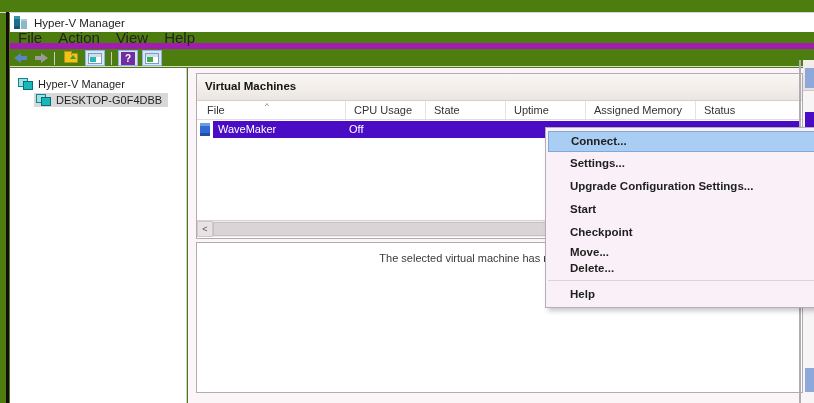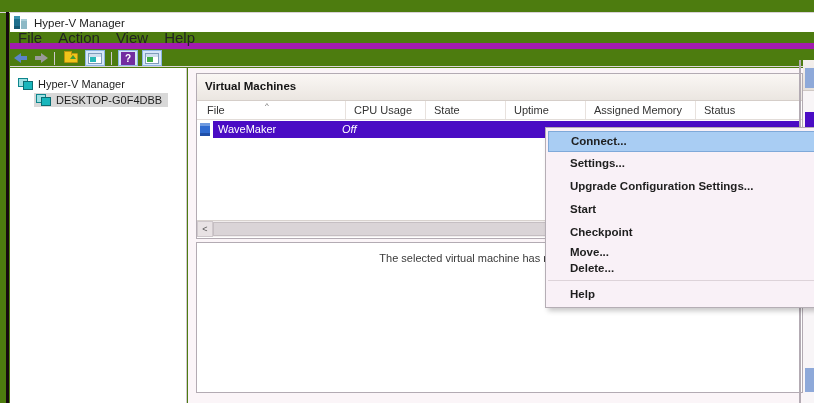--- a/index.html
+++ b/index.html
@@ -64,21 +64,21 @@
   .col-row { height:19px; display:flex; border-bottom:1px solid #e2dcd8; font-size:11px; color:#333; position:relative; background:#fff; }
   .col { border-right:1px solid #e8e2de; padding:3px 0 0 8px; overflow:hidden; white-space:nowrap; }
   .c0{width:149px; padding-left:10px;} .c1{width:80px;} .c2{width:80px;} .c3{width:110px;} .c4{width:80px;} .c5{flex:1; border-right:none;}
   .sort-caret { position:absolute; left:68px; top:0px; font-size:8px; color:#666; }
   .rows { position:relative; height:100px; background:#fff; }
   .vm-row { position:absolute; left:0; top:1px; right:0; height:17px; }
   .vm-ic { position:absolute; left:3px; top:2px; width:10px; height:13px; background:#2f6bd0;
     box-shadow: inset 0 3px 0 #6f9be0, inset 0 -3px 0 #1f4fa8; }
   .row-hl { position:absolute; left:16px; right:1px; top:0; height:17px; background:#4a0cc4; color:#fff; }
   .row-hl .cell-name { position:absolute; left:5px; top:2px; }
-  .row-hl .cell-state { position:absolute; left:129px; top:2px;font-style:italic; }
+  .row-hl .cell-state { position:absolute; left:136px; top:2px; }
   .hscroll { height:17px; border-top:1px solid #d8d2ce; display:flex; background:#f1eded; }
   .sbtn { width:16px; background:#e8e2e4; border:1px solid #cfc8cc; font-size:9px; color:#555;
     text-align:center; line-height:14px; }
   .strack { flex:1; position:relative; }
   .sthumb { position:absolute; left:0; top:1px; bottom:1px; width:72%; background:#dad4d7; border:1px solid #c5bec2; }
   .collapse-btn { position:absolute; right:6px; top:3px; width:17px; height:16px; border:1px solid #8f8f8f;
     border-radius:50%; background:#fdfdfd; font-size:8px; color:#333; text-align:center; line-height:15px; font-weight:bold; }
   .cp-body { text-align:center; padding-top:9px; font-size:11px; color:#3a3a3a; }
   
   .rt-border { position:absolute; left:799px; top:60px; width:2px; bottom:0; background:#b3abb3; }

